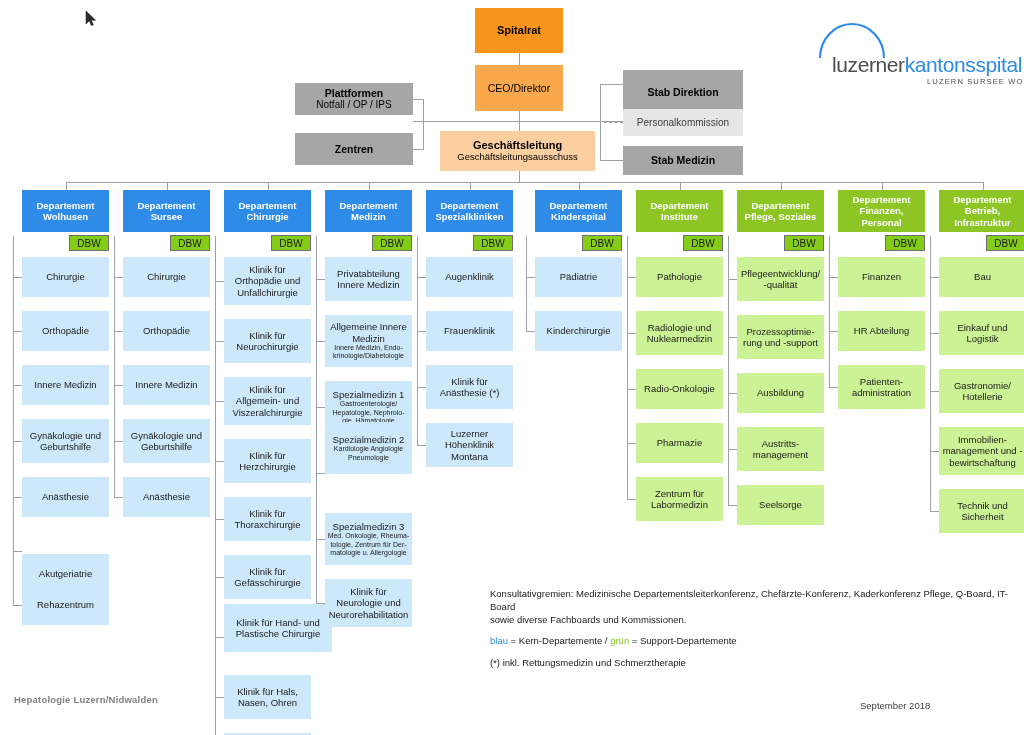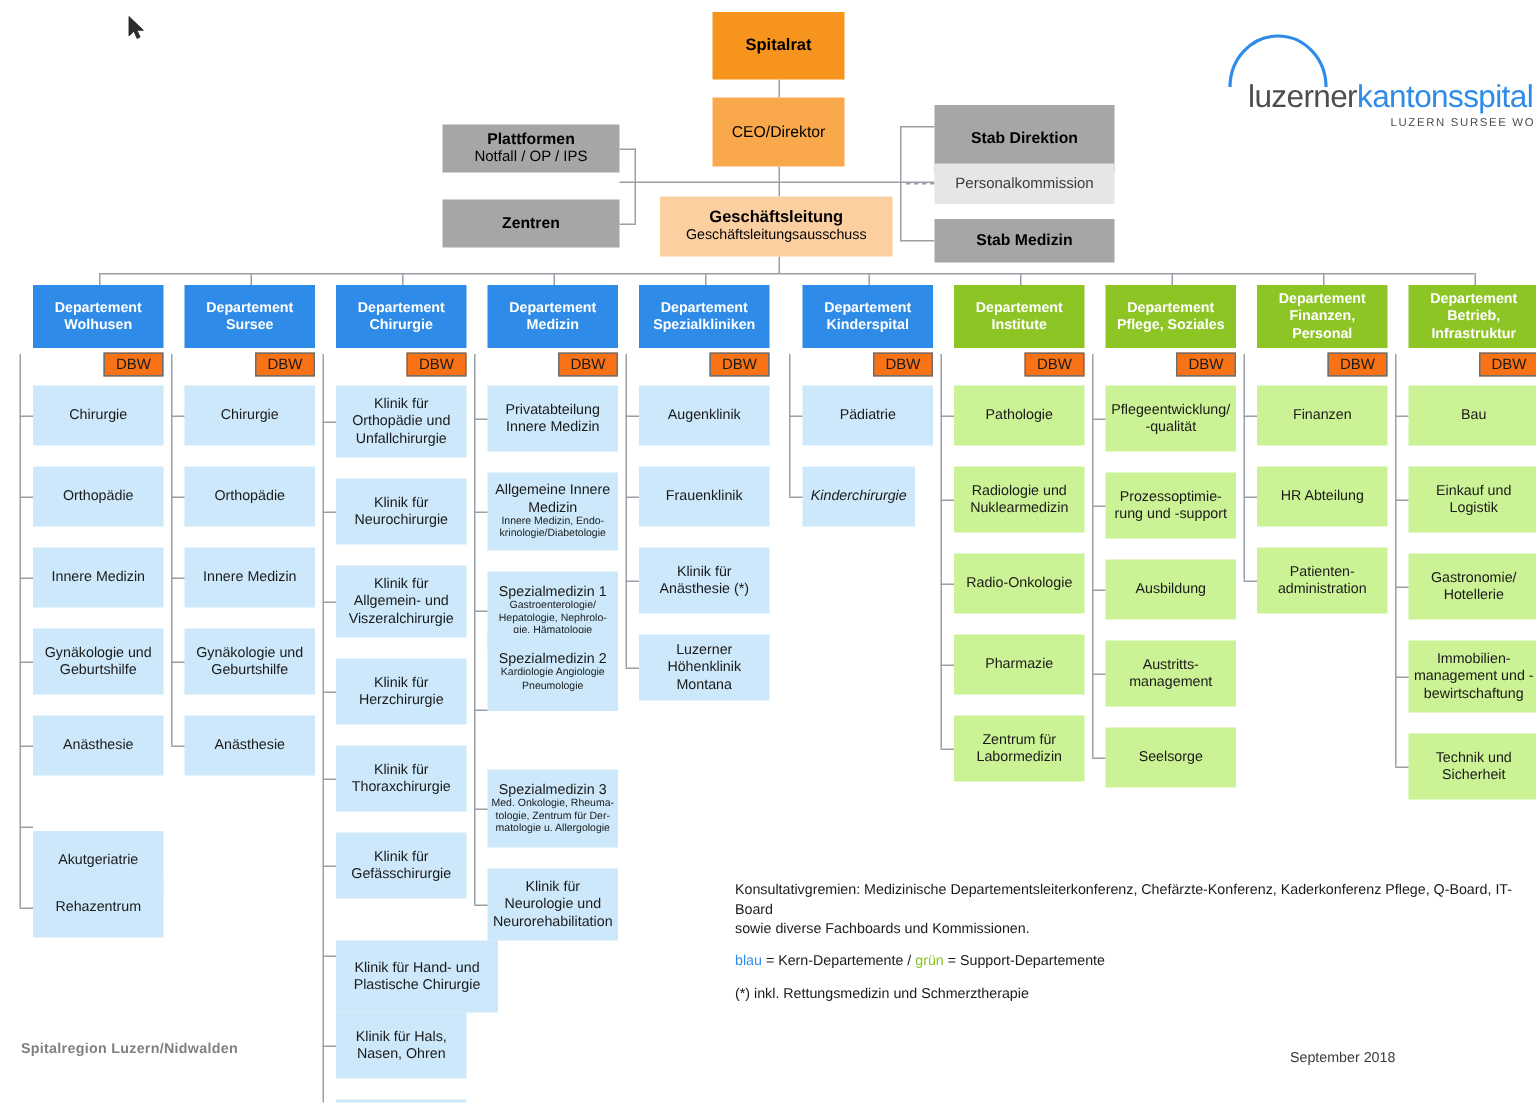--- a/index.html
+++ b/index.html
@@ -84,21 +84,21 @@
     line-height: 1.2;
     padding: 2px;
   }
   .dept-head.blue  { background: #2E8BE8; }
   .dept-head.green { background: #8CC524; }
 
   .dbw {
     position: absolute;
     box-sizing: border-box;
     border: 1px solid #6f6f6f;
-    background: #f97316;
+    background: #84cc16;
     display: flex; align-items: center; justify-content: center;
     font-size: 10px; color: #1a1a1a;
   }
 
   .cell {
     position: absolute;
     box-sizing: border-box;
     display: flex; flex-direction: column;
     align-items: center; justify-content: center;
     text-align: center;
@@ -293,21 +293,21 @@
       </div>
       <div class="cell blue" style="left: 224px; top: 439px; width: 87px; height: 44px;">
         <span class="t1">Klinik für Herzchirurgie</span>
       </div>
       <div class="cell blue" style="left: 224px; top: 497px; width: 87px; height: 44px;">
         <span class="t1">Klinik für Thoraxchirurgie</span>
       </div>
       <div class="cell blue" style="left: 224px; top: 555px; width: 87px; height: 44px;">
         <span class="t1">Klinik für Gefässchirurgie</span>
       </div>
-      <div class="cell blue" style="left: 224px; top: 627px; width: 108px; height: 48px;">
+      <div class="cell blue" style="left: 224px; top: 604px; width: 108px; height: 48px;">
         <span class="t1">Klinik für Hand- und Plastische Chirurgie</span>
       </div>
       <div class="cell blue" style="left: 224px; top: 675px; width: 87px; height: 44px;">
         <span class="t1">Klinik für Hals, Nasen, Ohren</span>
       </div>
       <div class="cell blue" style="left: 224px; top: 733px; width: 87px; height: 44px;"></div>
       <div class="ln v" style="left: 215px; top: 236px; height: 579px;"></div>
       <div class="ln h" style="left: 215px; top: 281px; width: 9px;"></div>
       <div class="ln h" style="left: 215px; top: 341px; width: 9px;"></div>
       <div class="ln h" style="left: 215px; top: 401px; width: 9px;"></div>
@@ -379,21 +379,21 @@
       <div class="dept-head blue" style="left: 535px; top: 190px; width: 87px; height: 42px;">
         <span>Departement Kinderspital</span>
       </div>
       <div class="ln v" style="left: 578.5px; top: 182px; height: 8px;"></div>
       <div class="dbw" style="left: 582px; top: 235px; width: 40px; height: 16px;">
         <span>DBW</span>
       </div>
       <div class="cell blue" style="left: 535px; top: 257px; width: 87px; height: 40px;">
         <span class="t1">Pädiatrie</span>
       </div>
-      <div class="cell blue" style="left: 535px; top: 311px; width: 75px; height: 40px; font-style: italic;">
+      <div class="cell blue" style="left: 535px; top: 311px; width: 87px; height: 40px;">
         <span class="t1">Kinderchirurgie</span>
       </div>
       <div class="ln v" style="left: 526px; top: 236px; height: 95px;"></div>
       <div class="ln h" style="left: 526px; top: 277px; width: 9px;"></div>
       <div class="ln h" style="left: 526px; top: 331px; width: 9px;"></div>
       <div class="dept-head green" style="left: 636px; top: 190px; width: 87px; height: 42px;">
         <span>Departement Institute</span>
       </div>
       <div class="ln v" style="left: 679.5px; top: 182px; height: 8px;"></div>
       <div class="dbw" style="left: 683px; top: 235px; width: 40px; height: 16px;">
@@ -500,16 +500,16 @@
 
   <div class="notes">
     <p>
       <span>Konsultativgremien: Medizinische Departementsleiterkonferenz, Chefärzte-Konferenz, Kaderkonferenz Pflege, Q-Board, IT-Board</span><br>
       <span>sowie diverse Fachboards und Kommissionen.</span>
     </p>
     <p><span class="kw-blue">blau</span><span> = Kern-Departemente / </span><span class="kw-green">grün</span><span> = Support-Departemente</span></p>
     <p>(*) inkl. Rettungsmedizin und Schmerztherapie</p>
   </div>
 
-  <div class="footer-left">Spitalregion Luzern/Nidwalden</div>
+  <div class="footer-left">Hepatologie Luzern/Nidwalden</div>
   <div class="footer-right">September 2018</div>
 
 </div>
 
 </body></html>

